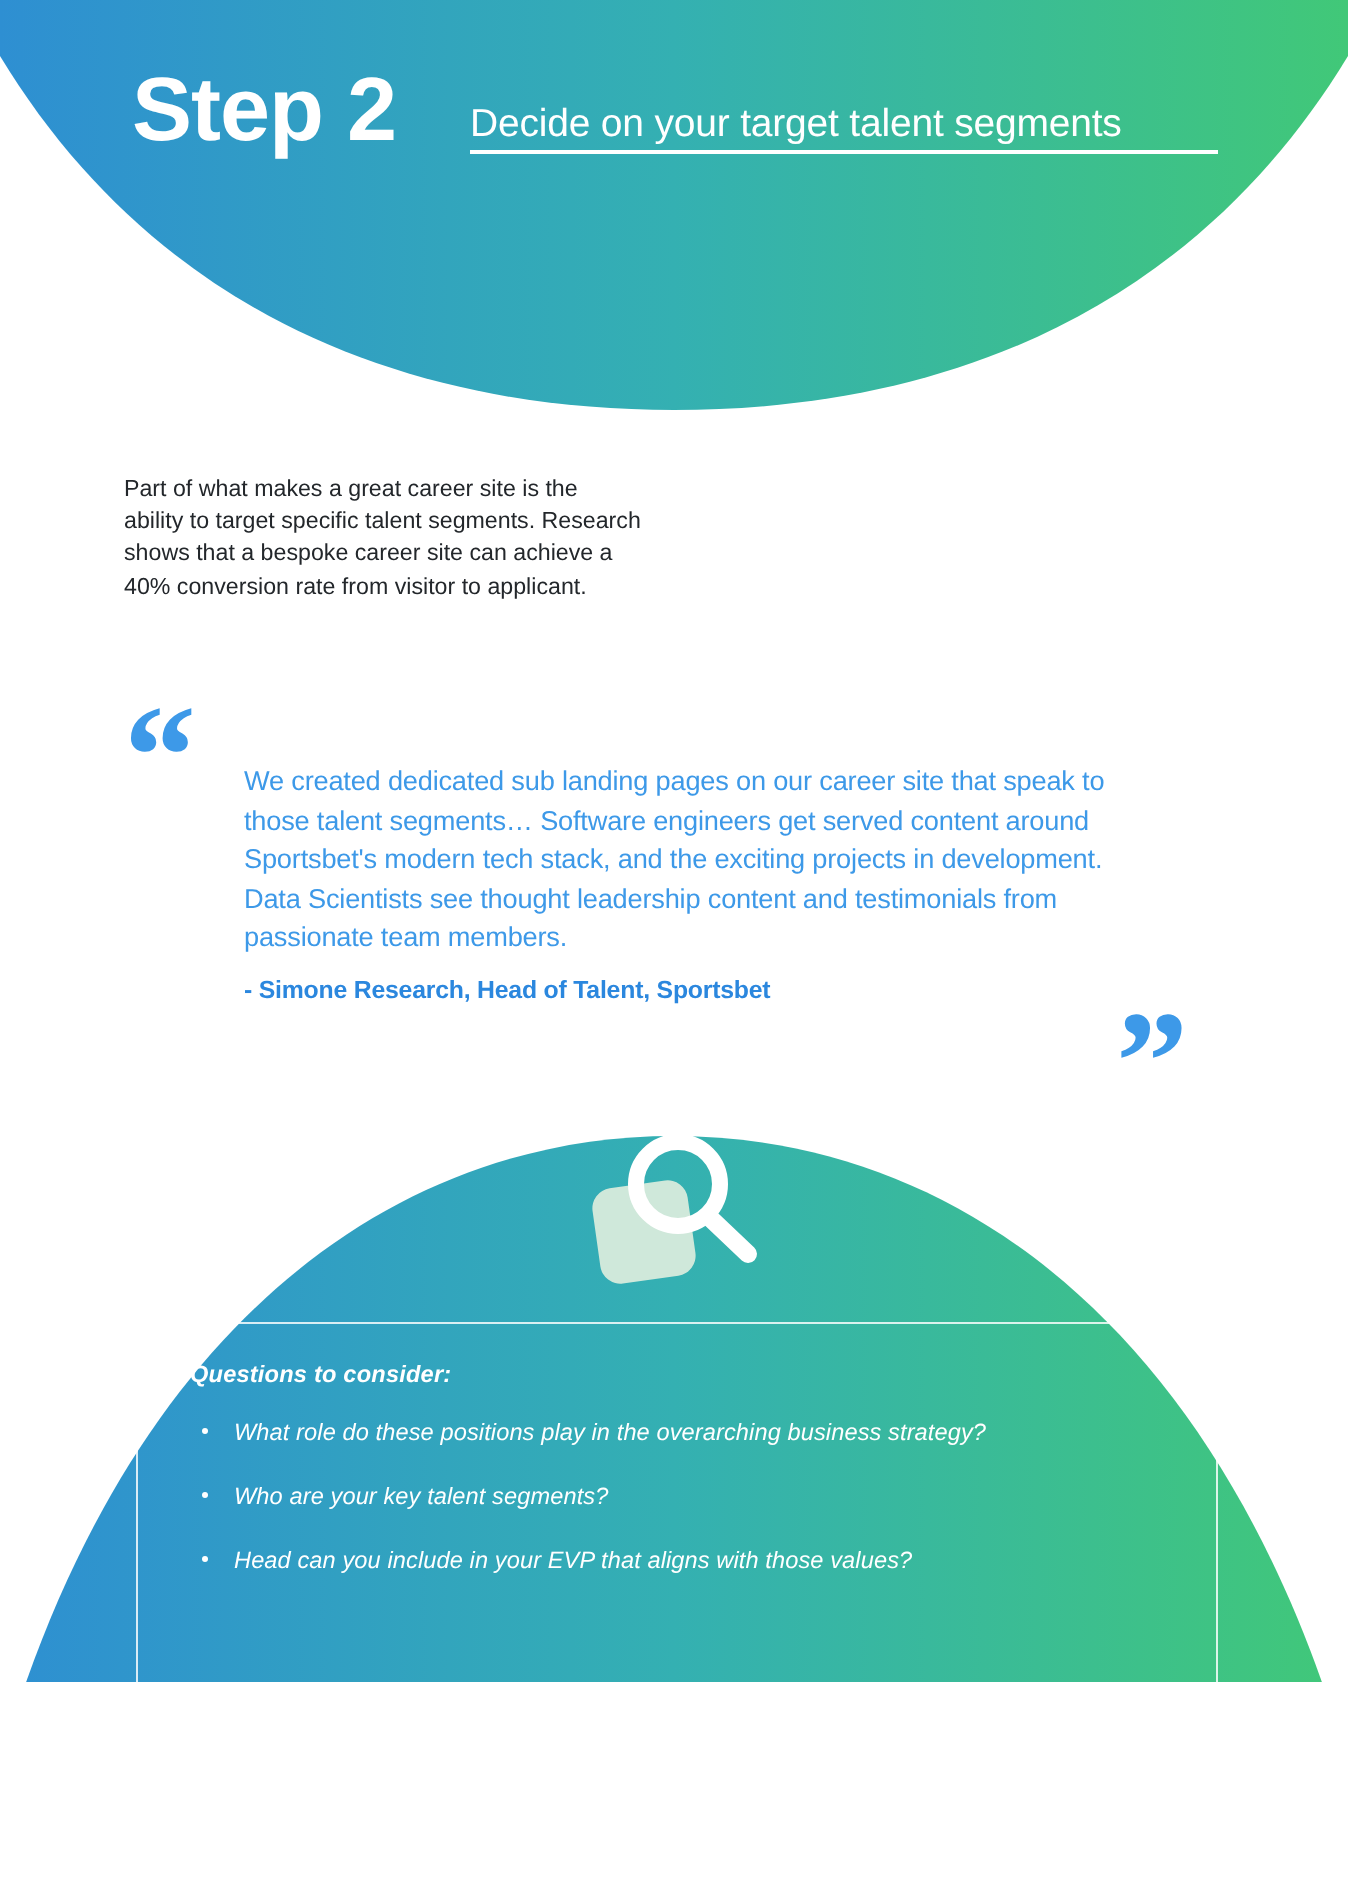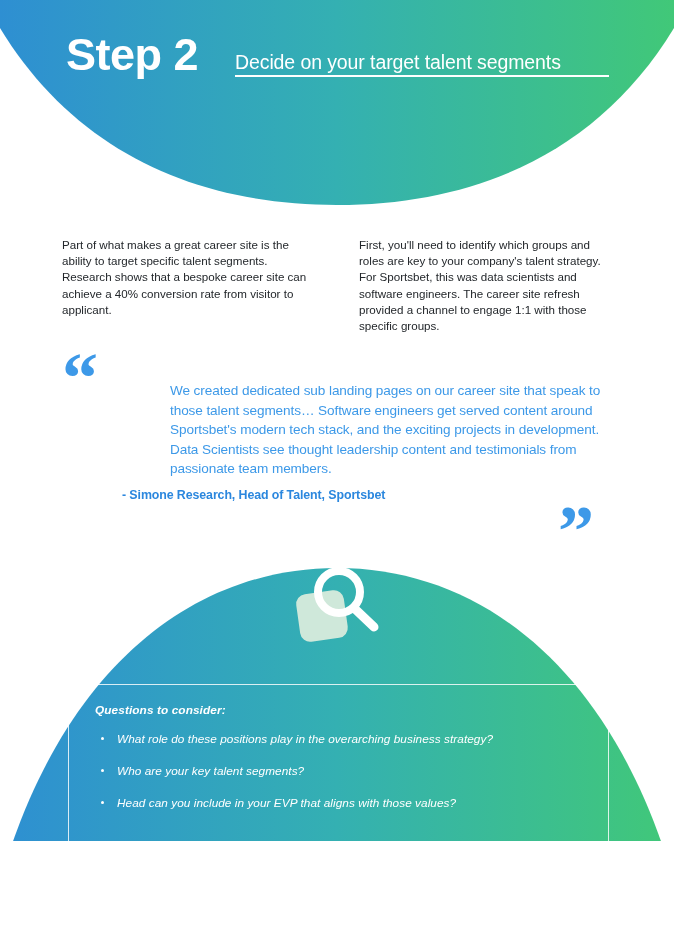--- a/index.html
+++ b/index.html
@@ -109,21 +109,20 @@
   }
   .quote-text {
     position: absolute;
     left: 122px;
     top: 33px;
     width: 445px;
     color: #3d99e8;
     font-size: 13.6px;
     line-height: 19.6px;
     letter-spacing: -0.1px;
-    margin-left: 48px;
   }
   .quote-attrib {
     position: absolute;
     left: 122px;
     top: 140px;
     color: #2b87de;
     font-size: 12.4px;
     font-weight: bold;
     letter-spacing: -0.1px;
   }
@@ -165,21 +164,20 @@
     position: absolute;
     left: 68px;
     top: 661px;
     width: 541px;
     height: 214px;
     border: 1.4px solid rgba(255,255,255,0.82);
     border-radius: 15px;
     box-sizing: border-box;
     z-index: 6;
     padding: 18px 26px 0 26px;
-    margin-top: 23px;
   }
   .questions-title {
     color: #ffffff;
     font-size: 11.8px;
     font-weight: bold;
     font-style: italic;
     letter-spacing: 0.1px;
     margin: 0 0 15px 0;
   }
   .q-list {
@@ -227,21 +225,20 @@
   </div>
 
   <div class="header-text">
     <div class="step-title">Step 2</div>
     <div class="step-subtitle">Decide on your target talent segments</div>
     <div class="subtitle-rule"></div>
   </div>
 
   <div class="intro">
     <div class="intro-col">Part of what makes a great career site is the ability to target specific talent segments. Research shows that a bespoke career site can achieve a 40% conversion rate from visitor to applicant.</div>
-    <div class="intro-col">First, you'll need to identify which groups and roles are key to your company's talent strategy. For Sportsbet, this was data scientists and software engineers. The career site refresh provided a channel to engage 1:1 with those specific groups.</div>
   </div>
 
   <div class="quote-block">
     <div class="quote-open">“</div>
     <div class="quote-text">We created dedicated sub landing pages on our career site  that speak to those talent segments… Software engineers get served content around Sportsbet's modern tech stack, and the exciting projects in development. Data Scientists see thought leadership content and testimonials from passionate team members.</div>
     <div class="quote-attrib">- Simone Research, Head of Talent, Sportsbet</div>
     <div class="quote-close">”</div>
   </div>
 
   <div class="dome">

